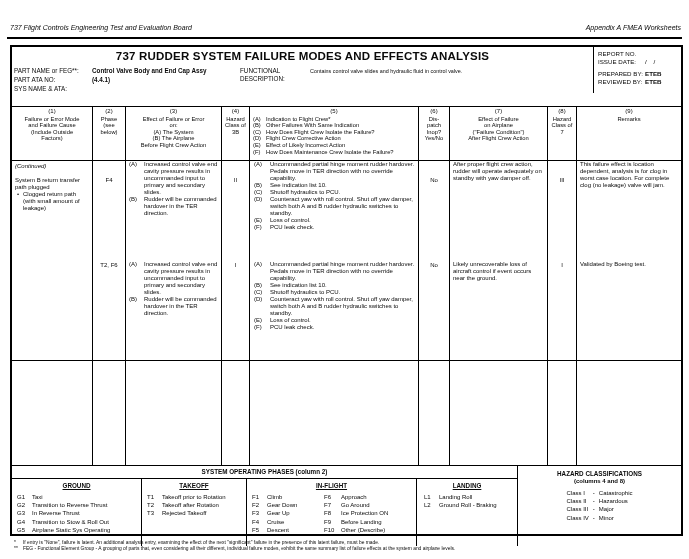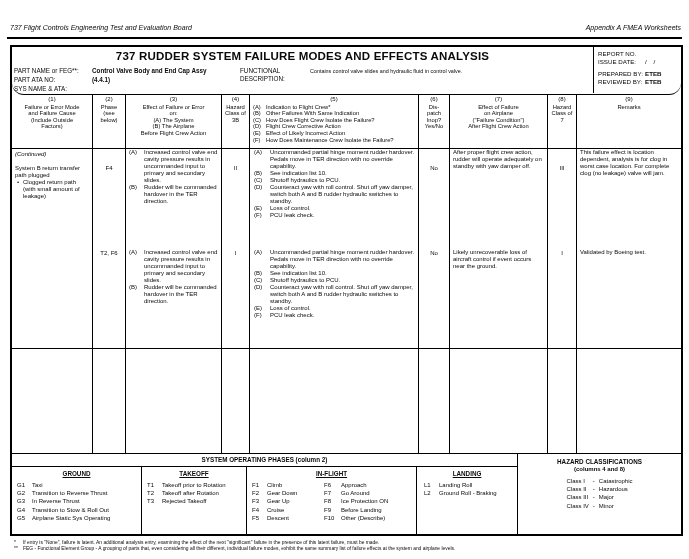--- a/index.html
+++ b/index.html
@@ -9,21 +9,21 @@
   
   .page-header { position:absolute; top:24px; left:10px; right:8px; display:flex;
                  justify-content:space-between; font-size:7px; font-style:italic; }
   .header-rule { position:absolute; top:37px; left:7px; right:7px; border-top:2px solid #000; }
 
   
   .fmea-table { position:absolute; top:45px; left:10px; width:673px; height:491px;
                 border:2px solid #000; box-sizing:border-box; }
 
   
-  .title-block { position:relative; height:48px; border-bottom:1px solid #000; box-sizing:border-box;border-radius:12px; }
+  .title-block { position:relative; height:60px; border-bottom:1px solid #000; box-sizing:border-box; }
   .doc-title { position:absolute; top:3px; left:0; width:581px; text-align:center;
                font-size:11.5px; font-weight:bold; letter-spacing:.2px; }
   .tb-abs { position:absolute; font-size:6.3px; white-space:nowrap; }
   .val { font-weight:bold; }
   .fn-label { left:228px; top:20px; line-height:7.5px; white-space:pre-line; }
   .fn-value { left:298px; top:21px; font-size:5.4px; width:230px; white-space:normal; }
 
   .report-box { position:absolute; top:0; right:0; width:88px; height:46px;
                 border-left:1.5px solid #000; box-sizing:border-box; padding:3px 0 0 4px; font-size:6.2px; }
   .rb-line { display:flex; line-height:7.6px; white-space:pre; }

